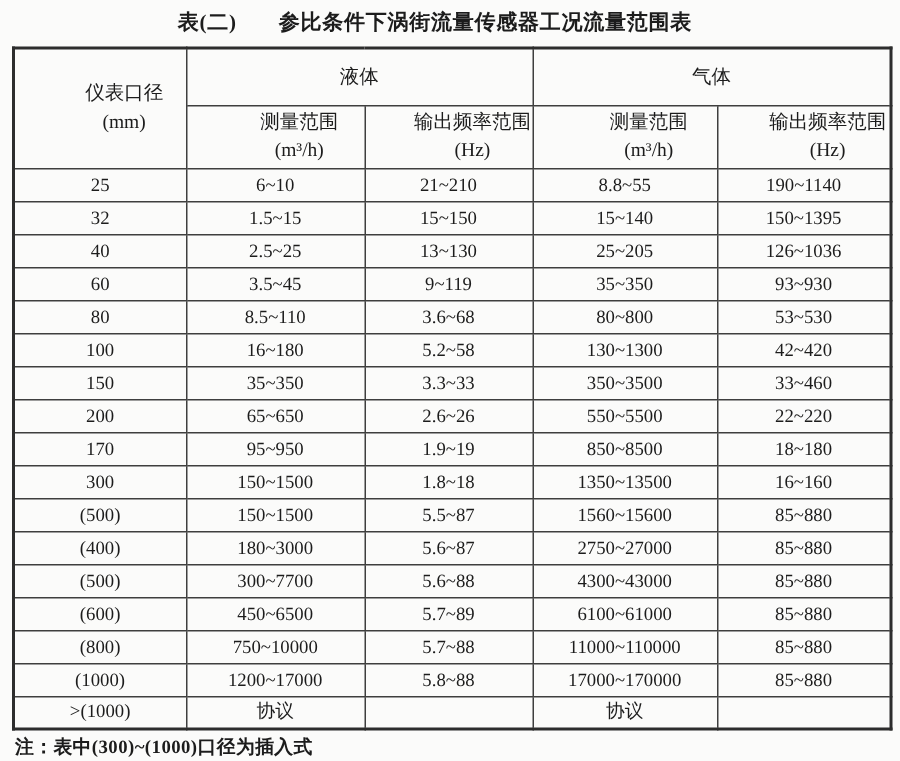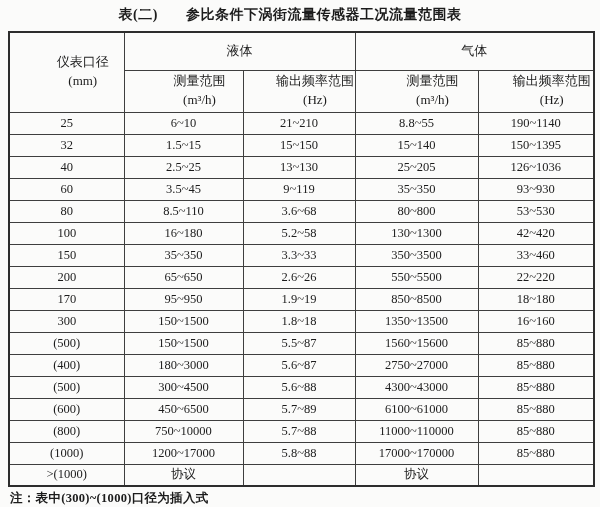--- a/index.html
+++ b/index.html
@@ -186,21 +186,21 @@
       </tr>
       <tr>
         <td>(400)</td>
         <td>180~3000</td>
         <td>5.6~87</td>
         <td>2750~27000</td>
         <td>85~880</td>
       </tr>
       <tr>
         <td>(500)</td>
-        <td>300~4500</td>
+        <td>300~7700</td>
         <td>5.6~88</td>
         <td>4300~43000</td>
         <td>85~880</td>
       </tr>
       <tr>
         <td>(600)</td>
         <td>450~6500</td>
         <td>5.7~89</td>
         <td>6100~61000</td>
         <td>85~880</td>

